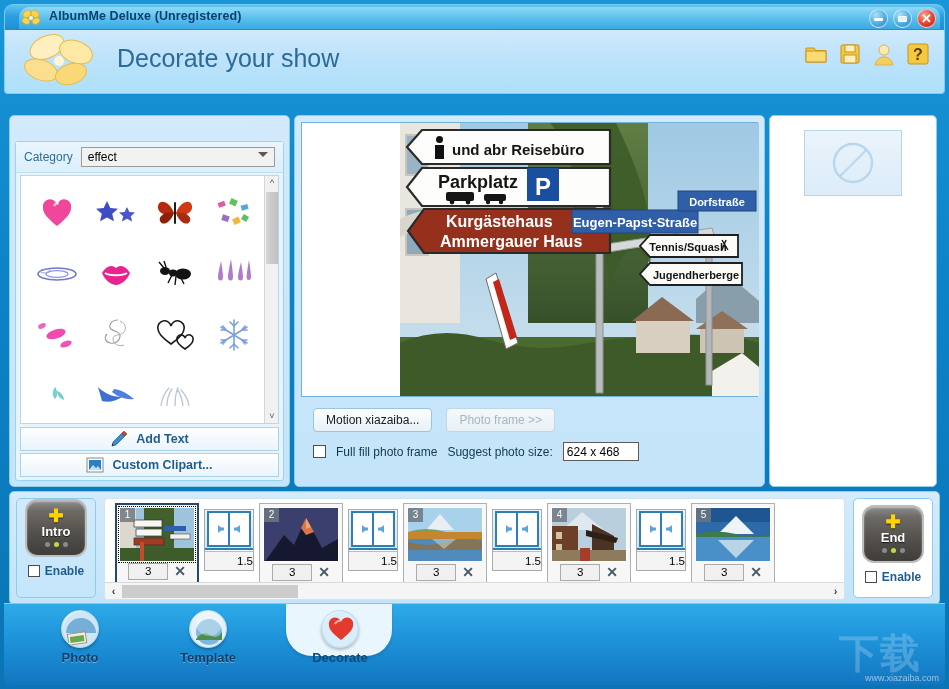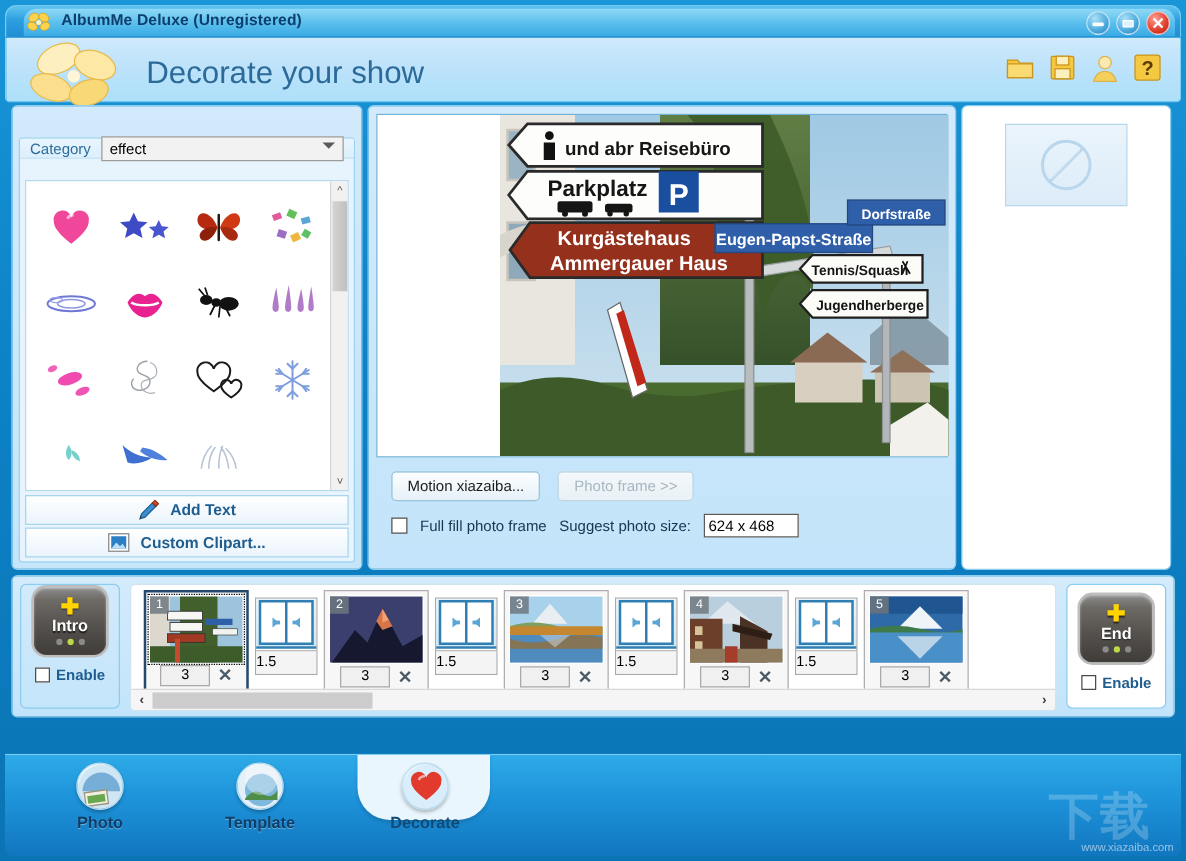--- a/index.html
+++ b/index.html
@@ -41,25 +41,25 @@
   .wb.min,.wb.max{ background:radial-gradient(circle at 35% 28%,#a9e0f8,#4aa9dd 60%,#2b7fb8);}
   .wb.close{ background:radial-gradient(circle at 35% 28%,#ff9d90,#e0402c 58%,#b31f10);}
   .wb .bar{ position:absolute; left:4px; right:4px; top:8px; height:3px;
             background:#fff; border-radius:1px;}
   .wb.max .bar{ top:6px; height:6px; border:1px solid #fff; background:#dff1fb;}
   .wb.close .x{ position:absolute; inset:0; color:#fff; font-size:13px; font-weight:bold;
                 line-height:17px; text-align:center; font-family:"Liberation Sans",sans-serif;}
 
   
   .header{
-    position:relative; height:52px;
+    position:relative; height:64px;
     background:linear-gradient(180deg,#cfeafb 0%,#bfe3fa 40%,#ade0fa 100%);
     border:1px solid #7fcdf0; border-top:none;
     border-radius:0 0 4px 4px;
-    margin-bottom:2px;
+    margin-bottom:21px;
   }
   .flower{ position:absolute; left:14px; top:2px; width:84px; height:56px;}
   .header-title{
     position:absolute; left:112px; top:14px;
     font-size:25px; color:#2b6a99; font-weight:400;
   }
   .header-icons{ position:absolute; right:14px; top:12px; display:flex; gap:10px;}
   .hicon{ width:24px; height:24px; position:relative;}
 
   
@@ -80,21 +80,21 @@
     border:1px solid #8ccdee; border-bottom:none;
     box-shadow:0 -1px 2px rgba(0,0,0,.05);
   }
   .tab.inactive{ left:118px; color:#1c5f93; }
 
   .left-body{
     position:absolute; left:5px; right:5px; top:25px; bottom:5px;
     background:#e8f4fd; border:1px solid #9bd2ef; border-radius:3px;
   }
   .cat-row{
-    height:16px; display:flex; align-items:center; gap:8px; padding:0 8px;
+    height:31px; display:flex; align-items:center; gap:8px; padding:0 8px;
     background:linear-gradient(180deg,#e9f5fd,#dcefFB);
     border-bottom:1px solid #bfe0f4;
   }
   .cat-label{ font-size:12px; color:#2c6d9c; }
   .combo{
     flex:1; height:20px; background:#f2f2f2;
     border:1px solid #9b9b9b; position:relative;
     font-size:12px; color:#000; line-height:19px; padding-left:6px;
   }
   .combo .arw{
@@ -241,21 +241,21 @@
     background:#fff; position:relative;
   }
   .trans .door{
     width:48px; height:40px; position:relative;
     background:linear-gradient(180deg,#e8f4fb,#cfe7f6);
     border-bottom:2px solid #2f7fb5;
   }
   .trans .tnum{
     position:absolute; left:0; right:0; bottom:0; height:19px;
     background:#f4f4f4; border-top:1px solid #bcbcbc;
-    font-size:11.5px; text-align:left; line-height:18px; color:#000;
+    font-size:11.5px; text-align:right; line-height:18px; color:#000;
   }
   .hscroll{
     position:absolute; left:0; right:0; bottom:0; height:17px;
     background:#f5f5f5; border-top:1px solid #d9d9d9;
     display:flex; align-items:center;
   }
   .hscroll .ar{
     width:17px; height:17px; text-align:center; line-height:16px;
     font-size:11px; color:#3b3b3b; font-weight:bold;
   }

